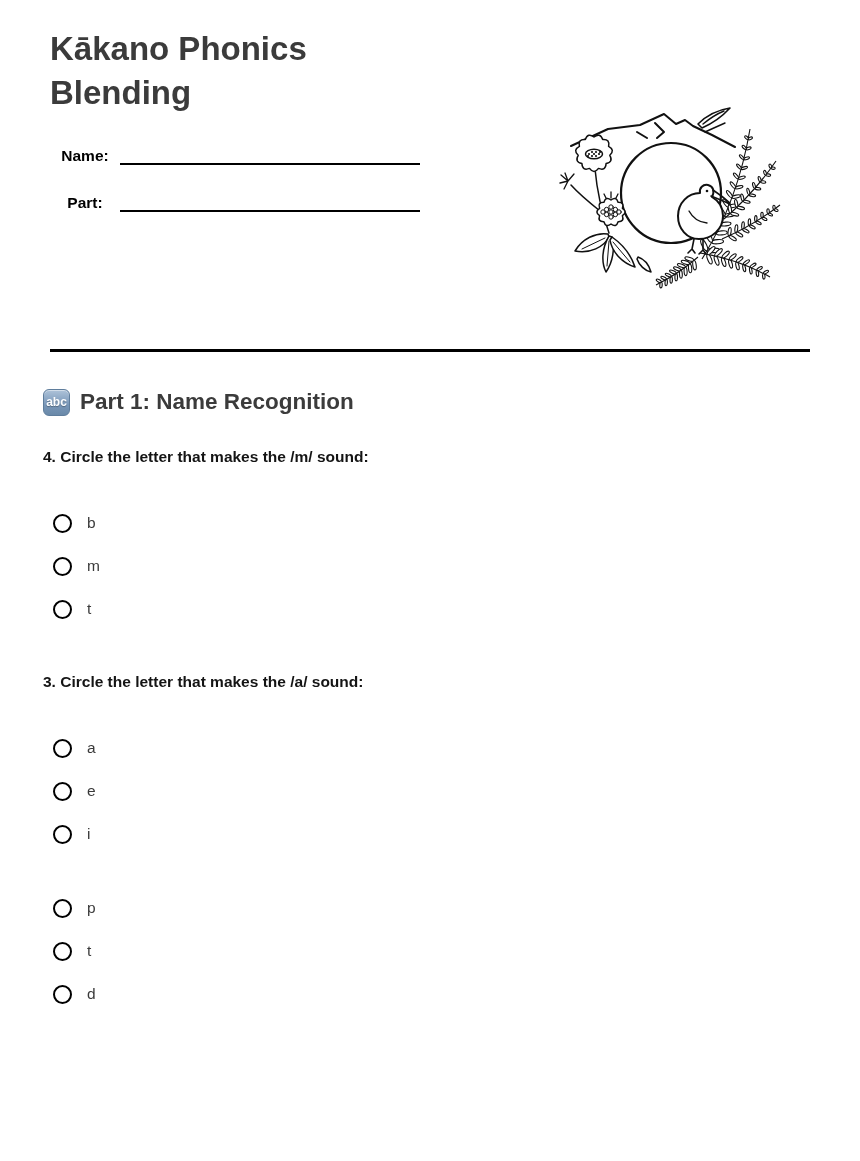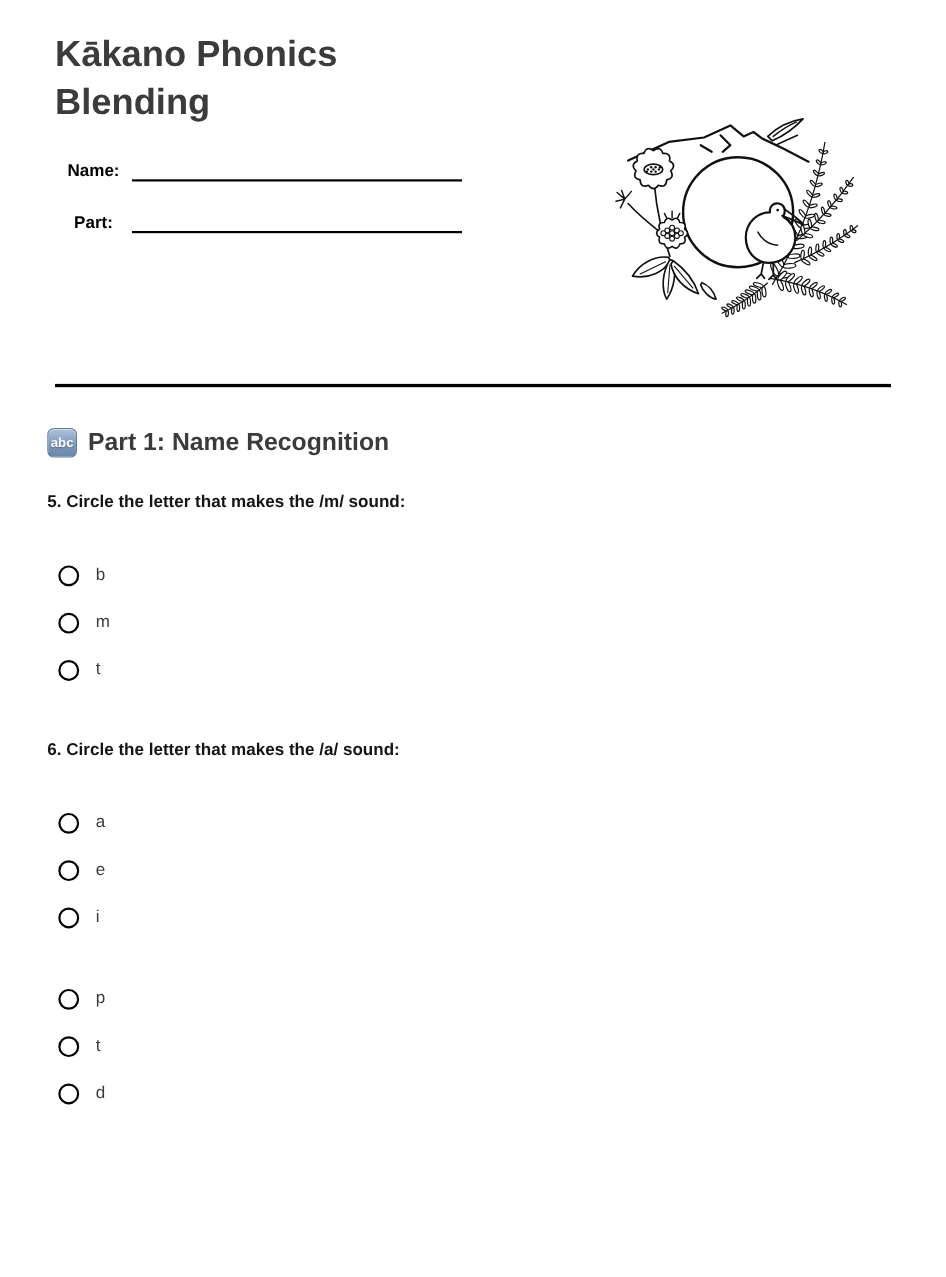--- a/index.html
+++ b/index.html
@@ -223,40 +223,40 @@
 
     <h2 class="part-heading" id="part1-heading">
       <span class="icon-wrap">
         <span class="abc-icon">abc</span>
       </span>
       <span>Part 1: Name Recognition</span>
     </h2>
 
     <div id="questions">
   <div class="question-block">
-    <div class="question-text">5. Circle the letter that makes the /m/ sound:</div>
+    <div class="question-text">4. Circle the letter that makes the /m/ sound:</div>
     <div class="options">
 
     <div class="option-row">
         <span class="radio"></span>
         <span class="option-letter">b</span>
       </div>
             <div class="option-row">
         <span class="radio"></span>
         <span class="option-letter">m</span>
       </div>
             <div class="option-row">
         <span class="radio"></span>
         <span class="option-letter">t</span>
       </div>
           </div>
   </div>
 
   <div class="question-block">
-    <div class="question-text">6. Circle the letter that makes the /a/ sound:</div>
+    <div class="question-text">3. Circle the letter that makes the /a/ sound:</div>
     <div class="options">
 
     <div class="option-row">
         <span class="radio"></span>
         <span class="option-letter">a</span>
       </div>
             <div class="option-row">
         <span class="radio"></span>
         <span class="option-letter">e</span>
       </div>

